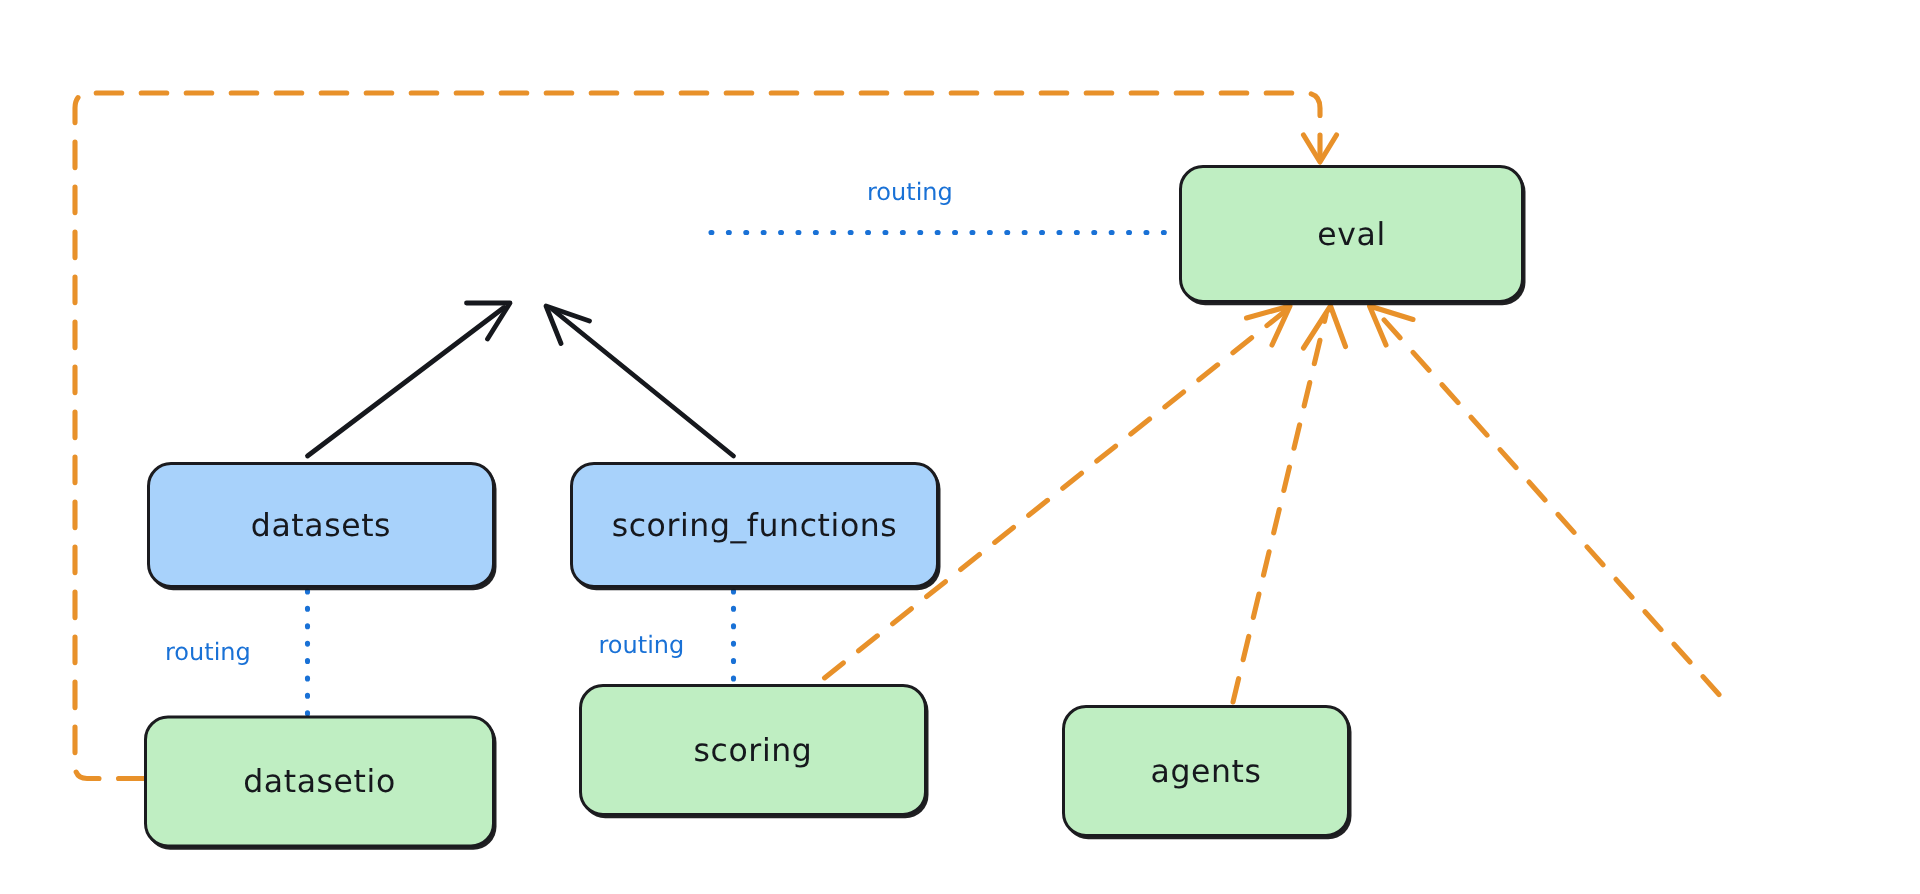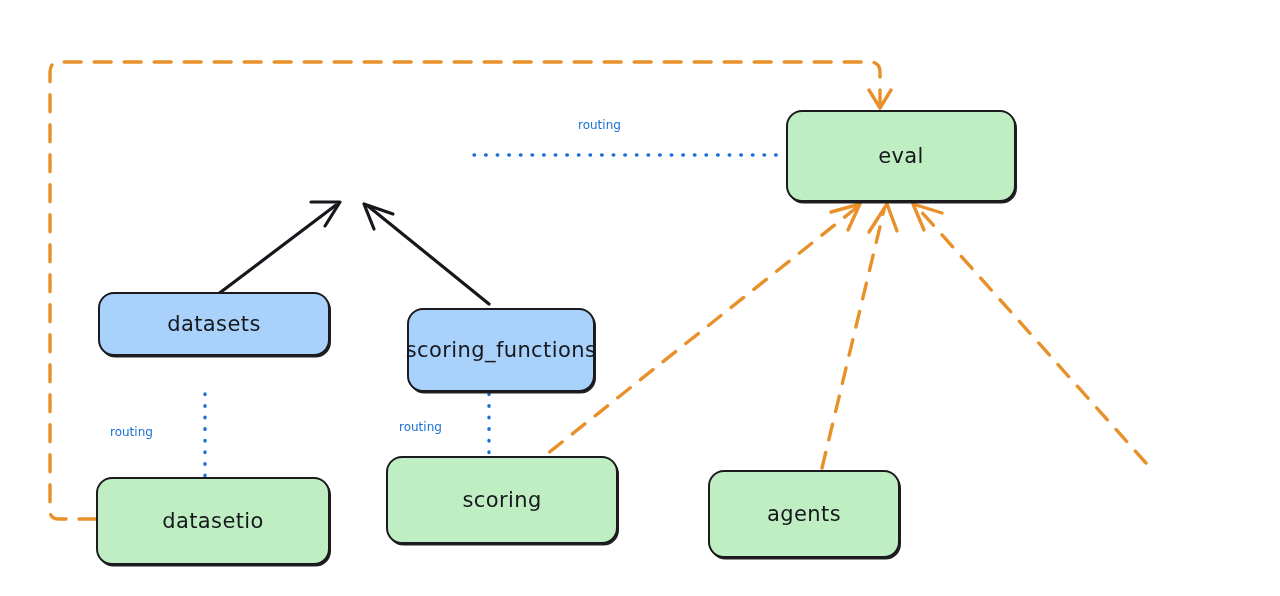--- a/index.html
+++ b/index.html
@@ -46,21 +46,21 @@
     color: #16181d;
     white-space: nowrap;
     user-select: none;
   }
   .node.blue { background: #a8d2fb; }
   .node.green { background: #bfeec2; }
 
   .edge-label {
     position: absolute;
     font-family: "DejaVu Sans", sans-serif;
-    font-size: 12px;
+    font-size: 16px;
     color: #1971d6;
     white-space: nowrap;
     z-index: 4;
     user-select: none;
   }
 </style>
 </head>
 <body>
 
 <div id="canvas">
@@ -109,25 +109,25 @@
       <path d="M 942 213 L 913 204 L 924 230" fill="none" stroke="#e8912a" stroke-width="3.4" stroke-linecap="round" stroke-linejoin="round"></path>
     </g>
 
   </svg>
 
 
   <div class="node green" style="left:786px; top:110px; width:230px; height:92px;">
     <span class="node-label">eval</span>
   </div>
 
-  <div class="node blue" style="left:98px; top:292px; width:232px; height:64px;text-align:center;">
+  <div class="node blue" style="left:98px; top:308px; width:232px; height:84px;text-align:center;">
     <span class="node-label">datasets</span>
   </div>
 
-  <div class="node blue" style="left:380px; top:308px; width:188px; height:84px;margin-left:27px;">
+  <div class="node blue" style="left:380px; top:308px; width:246px; height:84px;">
     <span class="node-label">scoring_functions</span>
   </div>
 
   <div class="node green" style="left:96px; top:477px; width:234px; height:88px;">
     <span class="node-label">datasetio</span>
   </div>
 
   <div class="node green" style="left:386px; top:456px; width:232px; height:88px;">
     <span class="node-label">scoring</span>
   </div>

